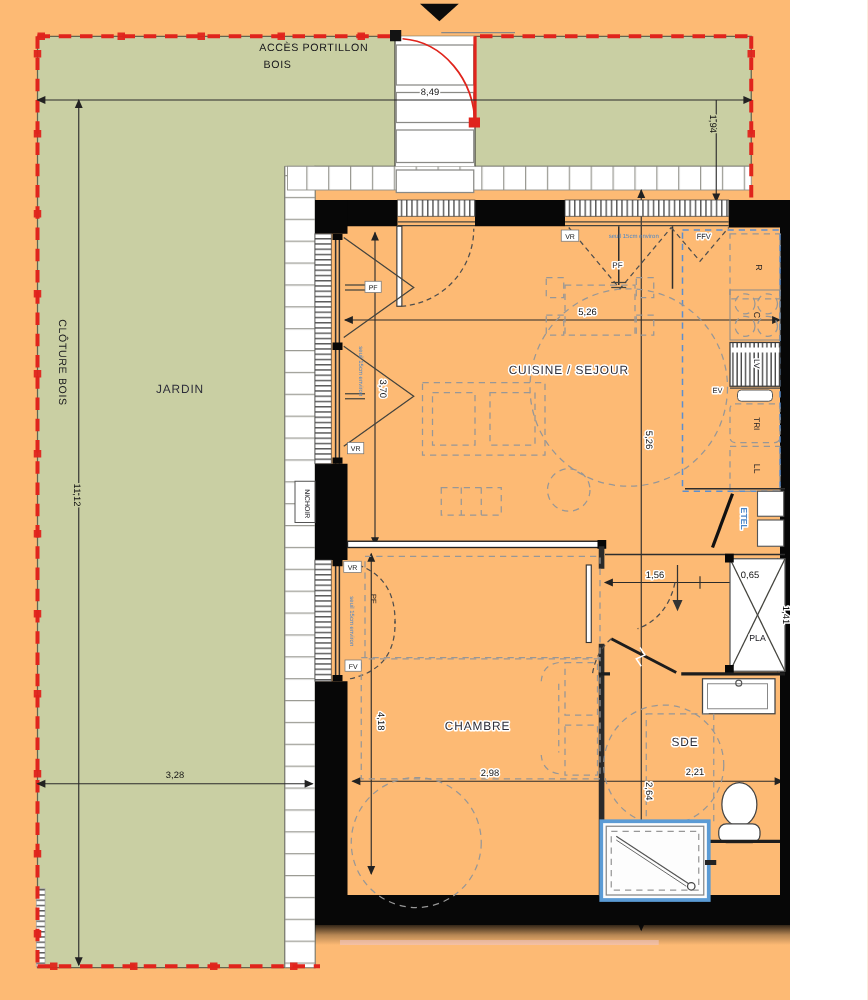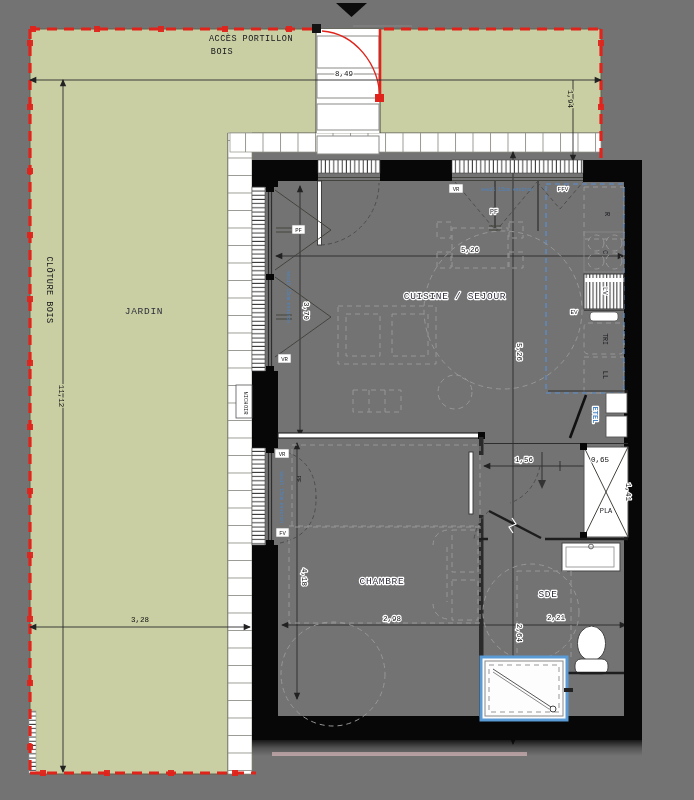--- a/index.html
+++ b/index.html
@@ -1,17 +1,17 @@
 <!DOCTYPE html>
 <html><head>
 <meta charset="utf-8">
 <style>
   html,body{margin:0;padding:0;background:#fff;}
-  .stage{width:694px;height:800px;background:#737373;position:relative;overflow:hidden;
-         font-family:Liberation Mono, monospace;}
+  .stage{width:632px;height:800px;background:#fdba74;position:relative;overflow:hidden;
+         font-family:Liberation Sans, sans-serif;}
   svg{display:block}
   text{text-anchor:middle;fill:#1c1c22;}
   .rm{font-size:9.5px;letter-spacing:.7px;fill:#2e2e3a;}
   .gard{font-size:8.5px;letter-spacing:.5px;fill:#15151a;}
   .dimt{font-size:7.5px;fill:#111;}
   .sm{font-size:5.6px;fill:#222;}
   .xs{font-size:4.8px;}
   .blue{fill:#4a86c8;}
   .halow{paint-order:stroke;stroke:#fff;stroke-width:2.4px;stroke-linejoin:round;}
   .halog{paint-order:stroke;stroke:#c9cfa3;stroke-width:2.4px;stroke-linejoin:round;}

